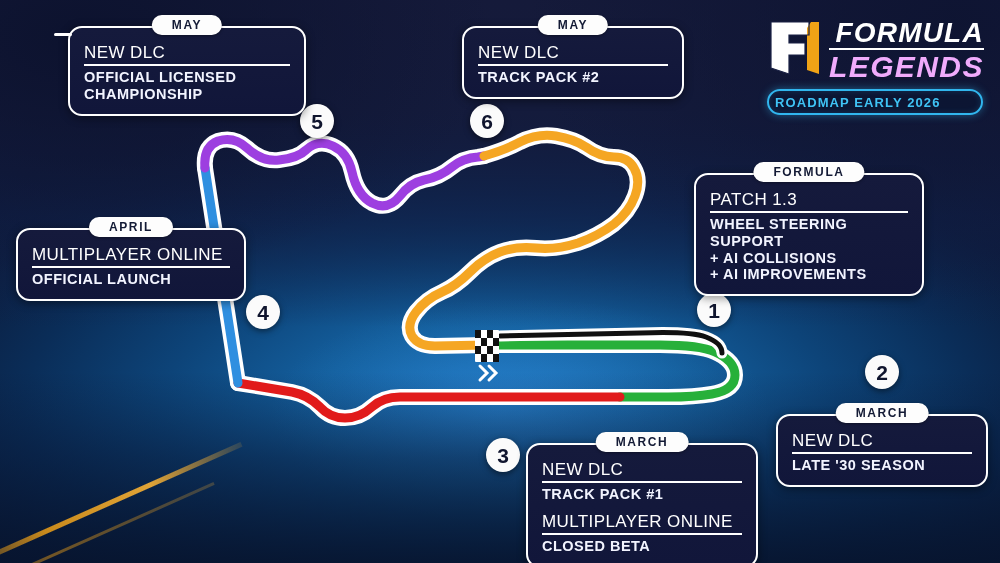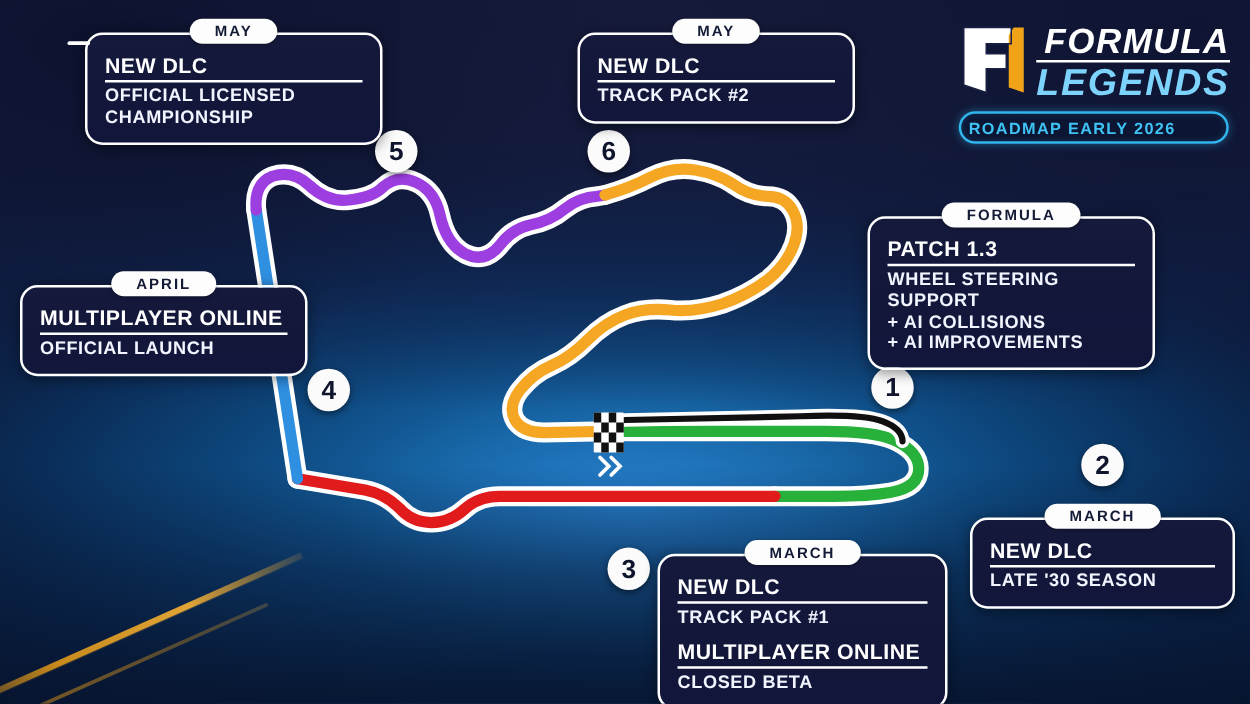--- a/index.html
+++ b/index.html
@@ -74,21 +74,21 @@
     line-height:1.05;
     white-space:nowrap;
     box-shadow:0 1px 3px rgba(0,0,0,0.35);
   }
   .pill-center{left:50%;transform:translateX(-50%);}
   .entry{margin-top:2px;}
   .entry + .entry{margin-top:9px;}
   .e-title{
     color:#ffffff;
     font-size:17px;
-    font-weight:bold;
+    font-weight:normal;
     letter-spacing:0.4px;
     line-height:1.12;
     padding-bottom:2px;
     border-bottom:2px solid #ffffff;
     white-space:nowrap;
   }
   .e-sub{
     color:#f2f4ff;
     font-size:14.5px;
     font-weight:bold;
@@ -127,21 +127,21 @@
   .logo-row{display:flex;align-items:flex-start;}
   .f1-mark{position:relative;width:54px;height:60px;flex:0 0 54px;margin-right:8px;}
   .logo-words{flex:1;padding-top:2px;}
   .w-formula{
     color:#ffffff;font-size:28px;font-weight:bold;font-style:italic;
     letter-spacing:1.2px;line-height:0.96;
     border-bottom:2.5px solid #ffffff;padding-bottom:1px;
     text-align:right;
   }
   .w-legends{
-    color:#7dd3fc;font-size:30px;font-weight:bold;font-style:italic;
+    color:#f0abfc;font-size:30px;font-weight:bold;font-style:italic;
     letter-spacing:1.4px;line-height:1.02;margin-top:2px;text-align:right;
   }
   .roadmap-badge{
     margin-top:7px;
     border:2.5px solid #31b6ee;
     border-radius:16px;
     background:rgba(10,22,50,0.65);
     color:#3fc3f5;
     font-size:13px;font-weight:bold;letter-spacing:1.1px;
     text-align:left;padding:4px 6px 3px 6px;

